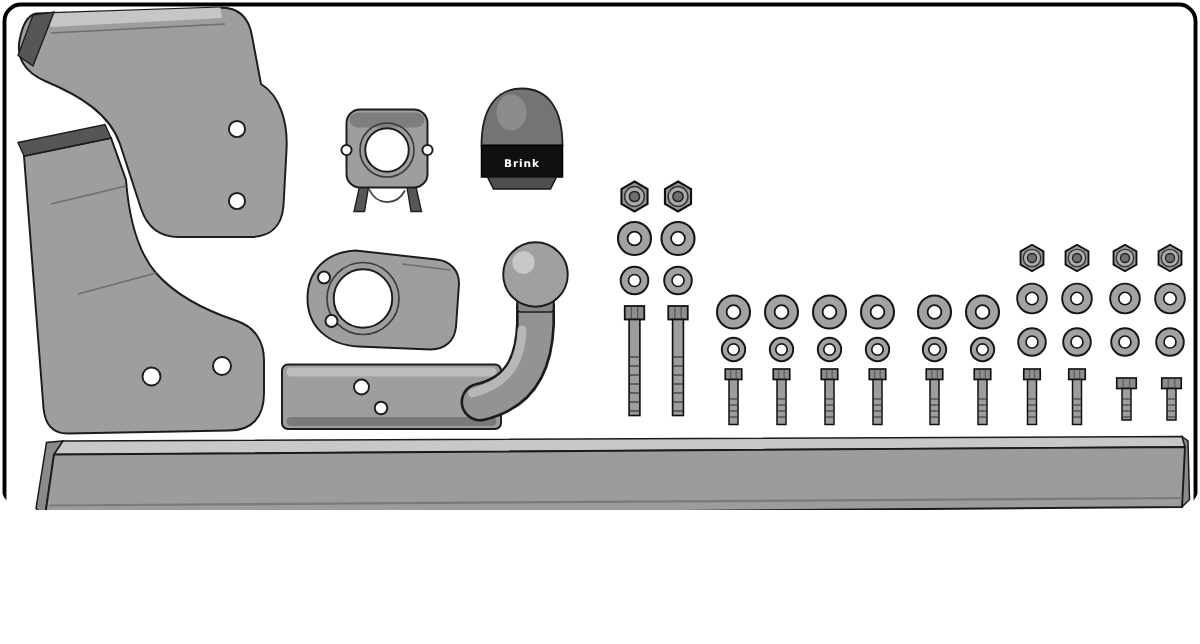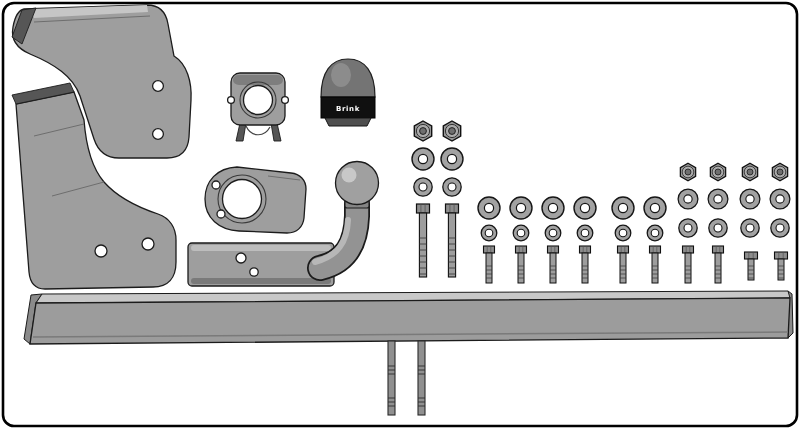--- a/index.html
+++ b/index.html
@@ -1,16 +1,16 @@
 <!DOCTYPE html>
 <html><head>
 <meta charset="utf-8">
 <style>
   html,body{margin:0;padding:0;background:#ffffff;}
-  .page{position:relative;width:800px;height:429px;background:#ffffff;overflow:hidden;font-family:"DejaVu Sans",sans-serif;}
+  .page{position:relative;width:800px;height:340px;background:#ffffff;overflow:hidden;font-family:"DejaVu Sans",sans-serif;border-radius:18px;}
   svg{display:block;}
   .border{fill:none;stroke:#000000;stroke-width:2.6;}
   .part{fill:#9e9e9e;stroke:#1c1c1c;stroke-width:1.3;}
   .part-dark{fill:#565656;stroke:#1c1c1c;stroke-width:0.9;}
   .part-darker{fill:#4f4f4f;stroke:#161616;stroke-width:1;}
   .part-light{fill:#c6c6c6;stroke:none;}
   .hole{fill:#ffffff;stroke:#1c1c1c;stroke-width:1.3;}
   .ring{fill:none;stroke:#3a3a3a;stroke-width:1.1;}
   .crease{stroke:#6e6e6e;stroke-width:1;fill:none;}
   .caplogo{fill:#ffffff;font-size:7px;font-weight:bold;letter-spacing:0.6px;text-anchor:middle;font-family:"DejaVu Sans",sans-serif;}

